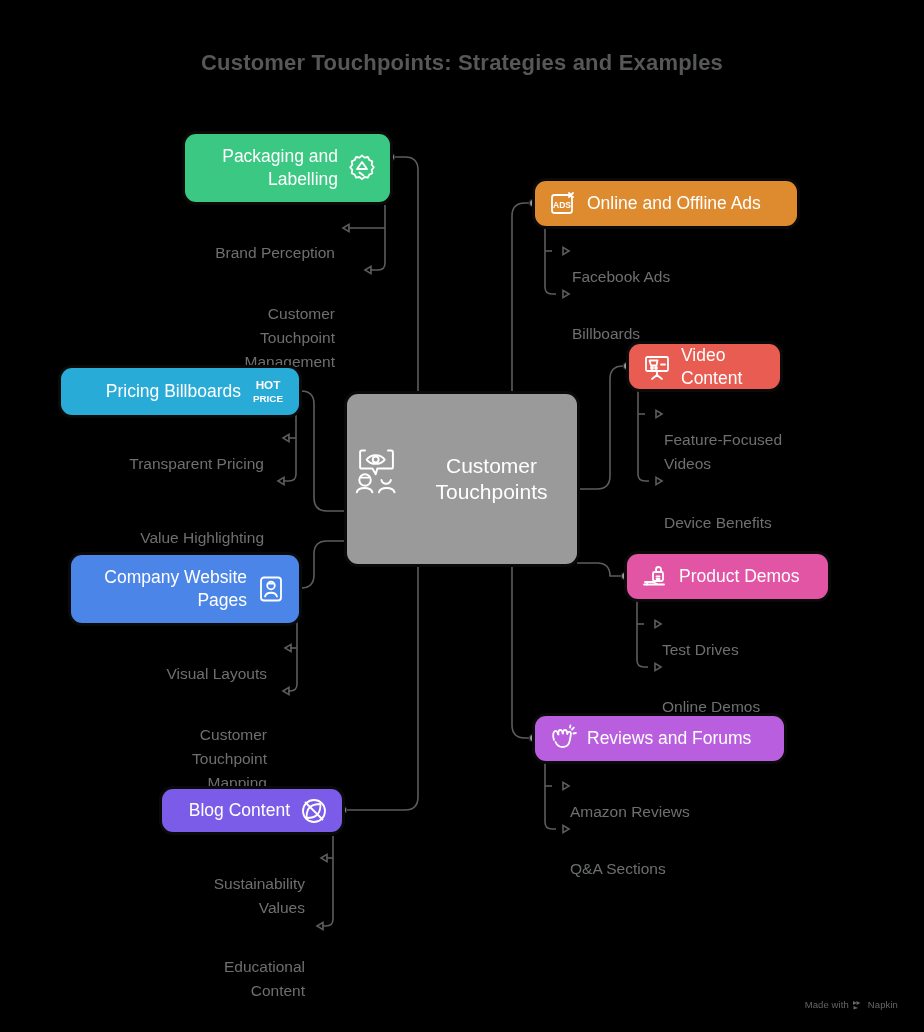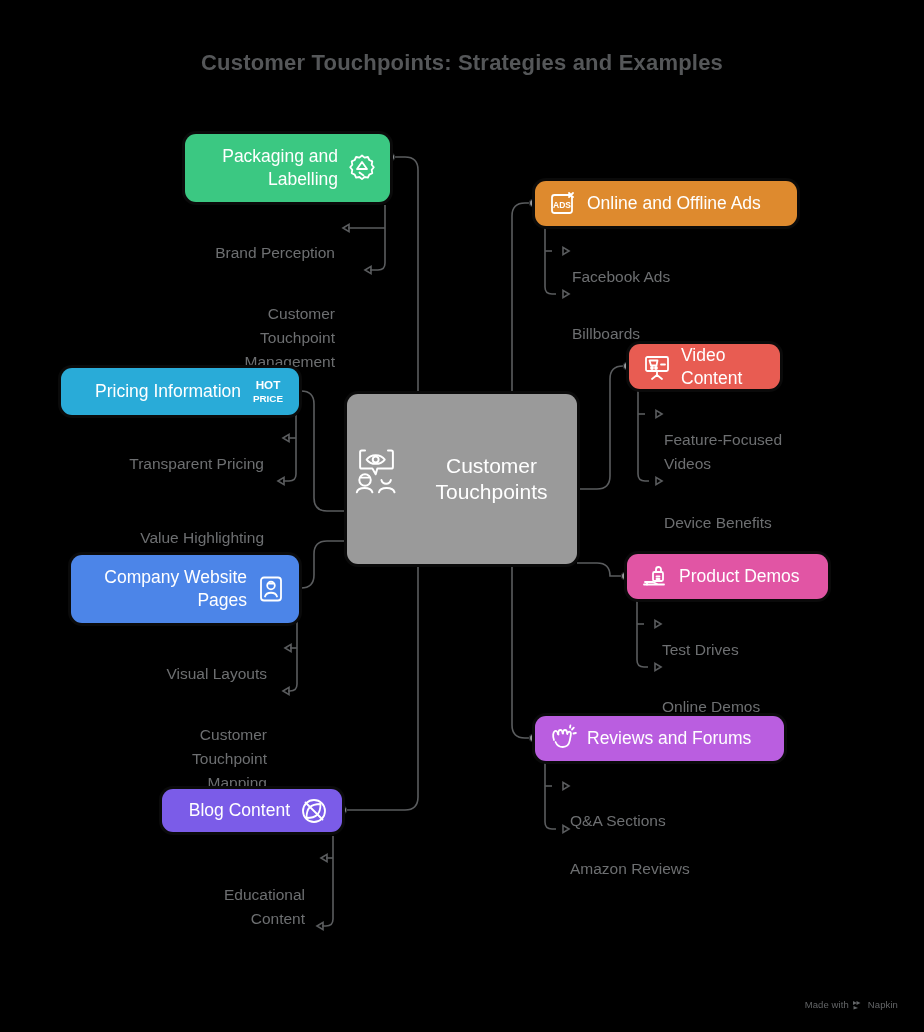--- a/index.html
+++ b/index.html
@@ -185,21 +185,21 @@
     </span>
   </div>
   <div class="sub r" style="left:120px; top:217px; width:215px;">
     <div>Brand Perception</div>
     <div style="margin-top:13px;">Customer
 Touchpoint
 Management</div>
   </div>
 
   <div class="node right-icon" style="left:61px; top:368px; width:238px; height:47px; background:#29ABD8;">
-    <span class="label">Pricing Information</span>
+    <span class="label">Pricing Billboards</span>
     <span class="ico" style="width:36px;height:32px;">
       <svg viewBox="0 0 40 34" fill="none">
         <text x="20" y="14" font-family="'Liberation Sans',sans-serif" font-size="13" font-weight="bold" fill="#ffffff" text-anchor="middle">HOT</text>
         <text x="20" y="28" font-family="'Liberation Sans',sans-serif" font-size="11" font-weight="bold" fill="#ffffff" text-anchor="middle">PRICE</text>
       </svg>
     </span>
   </div>
   <div class="sub r" style="left:50px; top:428px; width:214px;">
     <div>Transparent Pricing</div>
     <div style="margin-top:26px;">Value Highlighting</div>
@@ -228,20 +228,22 @@
     <span class="label">Blog Content</span>
     <span class="ico">
       <svg viewBox="0 0 30 30" fill="none" stroke="#fff" stroke-width="1.8" stroke-linejoin="round" stroke-linecap="round">
         <circle cx="15" cy="15" r="11"></circle>
         <path d="M7.5 22 c10 0 14-4 14-14 -10 0 -14 4 -14 14z"></path>
         <path d="M6.5 6.5 L23.5 23.5"></path>
       </svg>
     </span>
   </div>
   <div class="sub r" style="left:120px; top:848px; width:185px;">
+    <div>Sustainability
+Values</div>
     <div style="margin-top:11px;">Educational
 Content</div>
   </div>
 
   <div class="node left-icon" style="left:535px; top:181px; width:262px; height:45px; background:#DE8A2E;">
     <span class="ico">
       <svg viewBox="0 0 30 30" fill="none" stroke="#fff" stroke-width="1.8" stroke-linejoin="round" stroke-linecap="round">
         <rect x="4" y="6" width="20" height="18" rx="2.5"></rect>
         <text x="14" y="19" font-family="'Liberation Sans',sans-serif" font-size="8.5" font-weight="bold" fill="#ffffff" stroke="none" text-anchor="middle">ADS</text>
         <path d="M21 4 l4 4 M25 4 l-4 4"></path>
@@ -298,22 +300,22 @@
         <path d="M6 16 c-1.5-4 -1-8 1-9 1.5-.7 2.5 1 3 3"></path>
         <path d="M10.5 10.5 c-.6-2.5 .2-4.3 1.7-4.5 1.5-.2 2.2 1.4 2.4 3.3"></path>
         <path d="M15 9.5 c-.2-2.3 .8-3.6 2.2-3.5 1.4 .1 1.9 1.5 2 3.3"></path>
         <path d="M19.3 10 c.3-1.8 1.4-2.6 2.5-2.2 1.1 .4 1.3 1.8 1 3.3 l-1 5.3 c-.7 4 -3.3 6.6 -7 6.6 -3.4 0 -6-1.9 -7.3-5"></path>
         <path d="M24 5.5 l1.8-1.8 M25.5 9.5 l2.4-.5 M22 3.5 l.4-2.2"></path>
       </svg>
     </span>
     <span class="label">Reviews and Forums</span>
   </div>
   <div class="sub l" style="left:570px; top:776px; width:220px;">
+    <div>Amazon Reviews</div>
     <div style="margin-top:9px;">Q&amp;A Sections</div>
-    <div>Amazon Reviews</div>
   </div>
 
   <div class="watermark">
     <span>Made with</span>
     <span class="nk">
       <svg viewBox="0 0 11 10" fill="#636567">
         <path d="M0 1 L4 3 L0 5 Z"></path>
         <path d="M3.5 1 L7.5 3 L3.5 5 Z"></path>
         <path d="M0.5 6 L5 8 L0.5 9.5 Z"></path>
       </svg>

